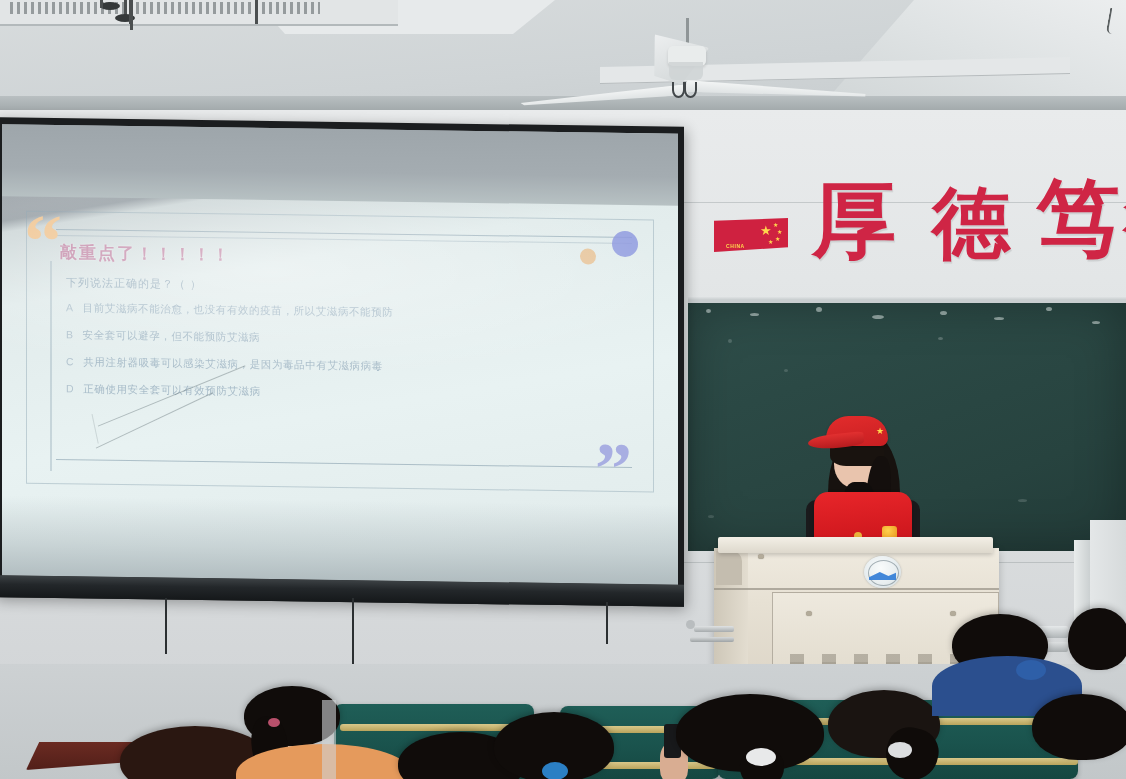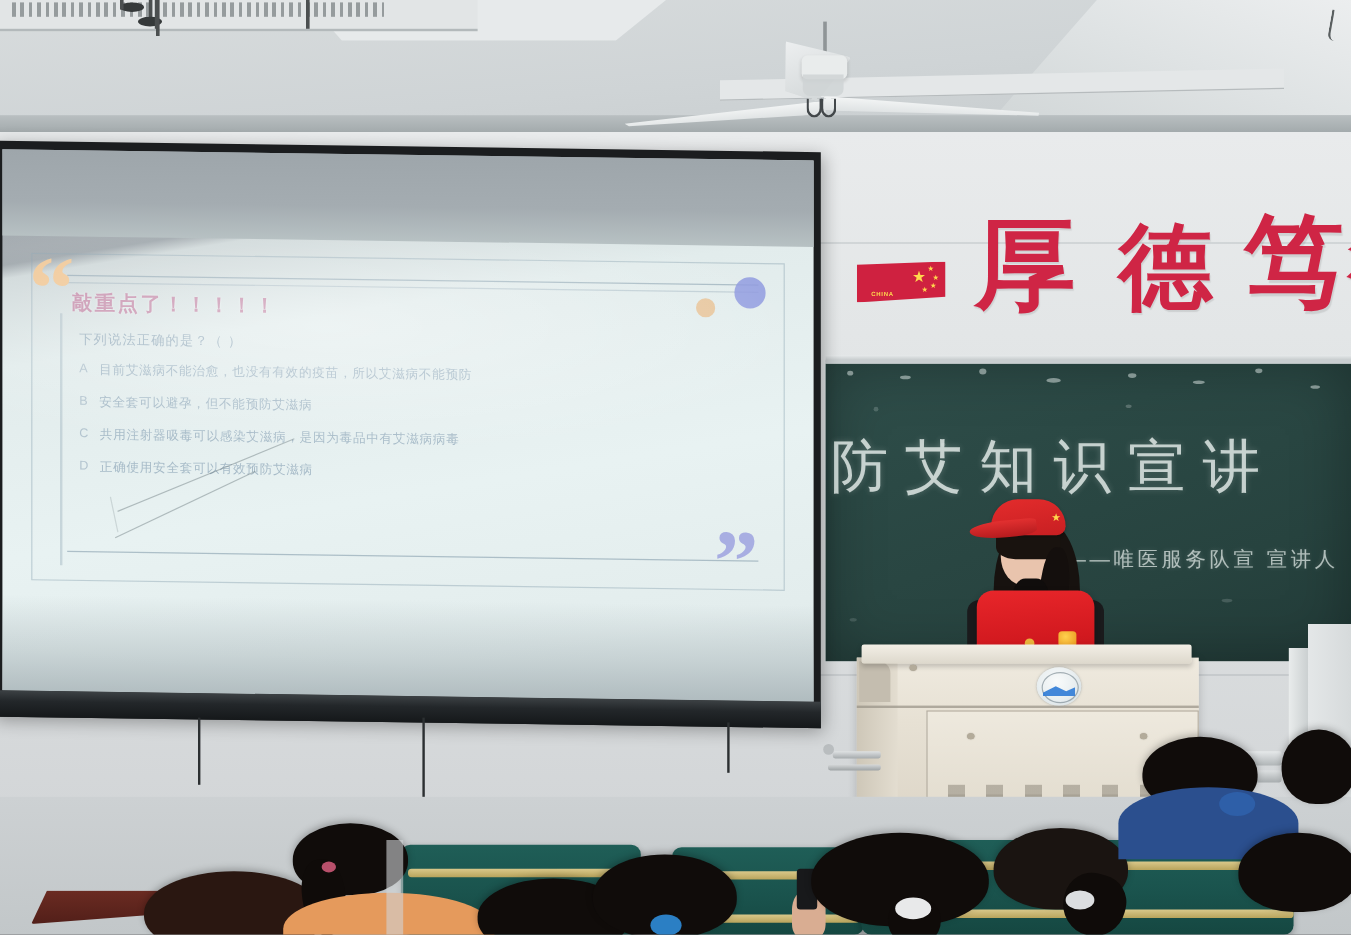--- a/index.html
+++ b/index.html
@@ -522,22 +522,20 @@
     <div class="chalkdust" style="left:184px;top:12px;width:12px;height:4px;"></div>
     <div class="chalkdust" style="left:252px;top:8px;width:7px;height:4px;"></div>
     <div class="chalkdust" style="left:306px;top:14px;width:10px;height:3px;"></div>
     <div class="chalkdust" style="left:358px;top:4px;width:6px;height:4px;"></div>
     <div class="chalkdust" style="left:404px;top:18px;width:8px;height:3px;"></div>
     <div class="chalkdust" style="left:40px;top:36px;width:4px;height:4px;opacity:.4;"></div>
     <div class="chalkdust" style="left:250px;top:34px;width:5px;height:3px;opacity:.5;"></div>
     <div class="chalkdust" style="left:96px;top:66px;width:4px;height:3px;opacity:.35;"></div>
     <div class="chalkdust" style="left:330px;top:196px;width:9px;height:3px;opacity:.35;"></div>
     <div class="chalkdust" style="left:20px;top:212px;width:6px;height:3px;opacity:.3;"></div>
-    <div class="board-title">防艾知识宣讲</div>
-    <div class="board-sub">——唯医服务队宣    宣讲人</div>
   </div>
 
   <div class="wall-panel-right"></div>
   <div class="wall-pipe"></div>
   <div class="wall-bracket"></div>
   <div class="wall-bracket2"></div>
 
   <div class="speaker">
     <div class="spk-shoulder-l"></div>
     <div class="spk-shoulder-r"></div>

